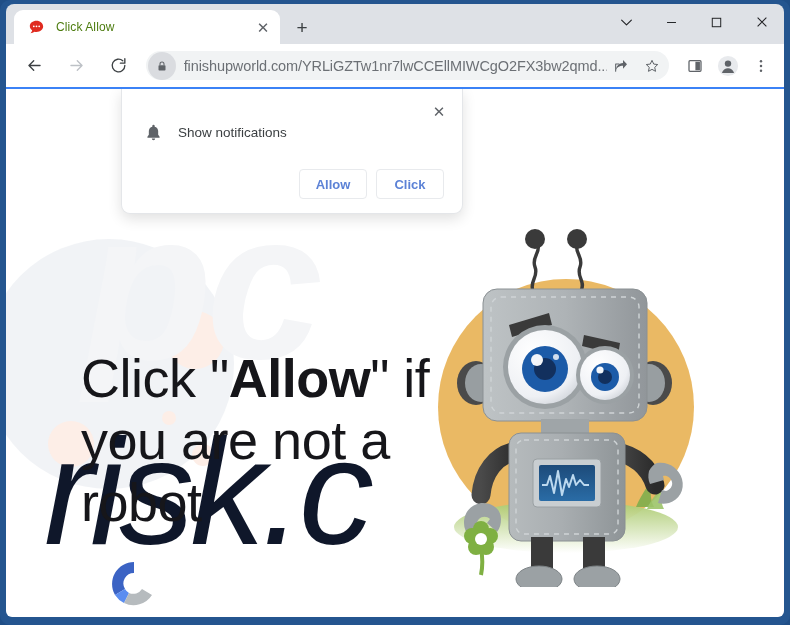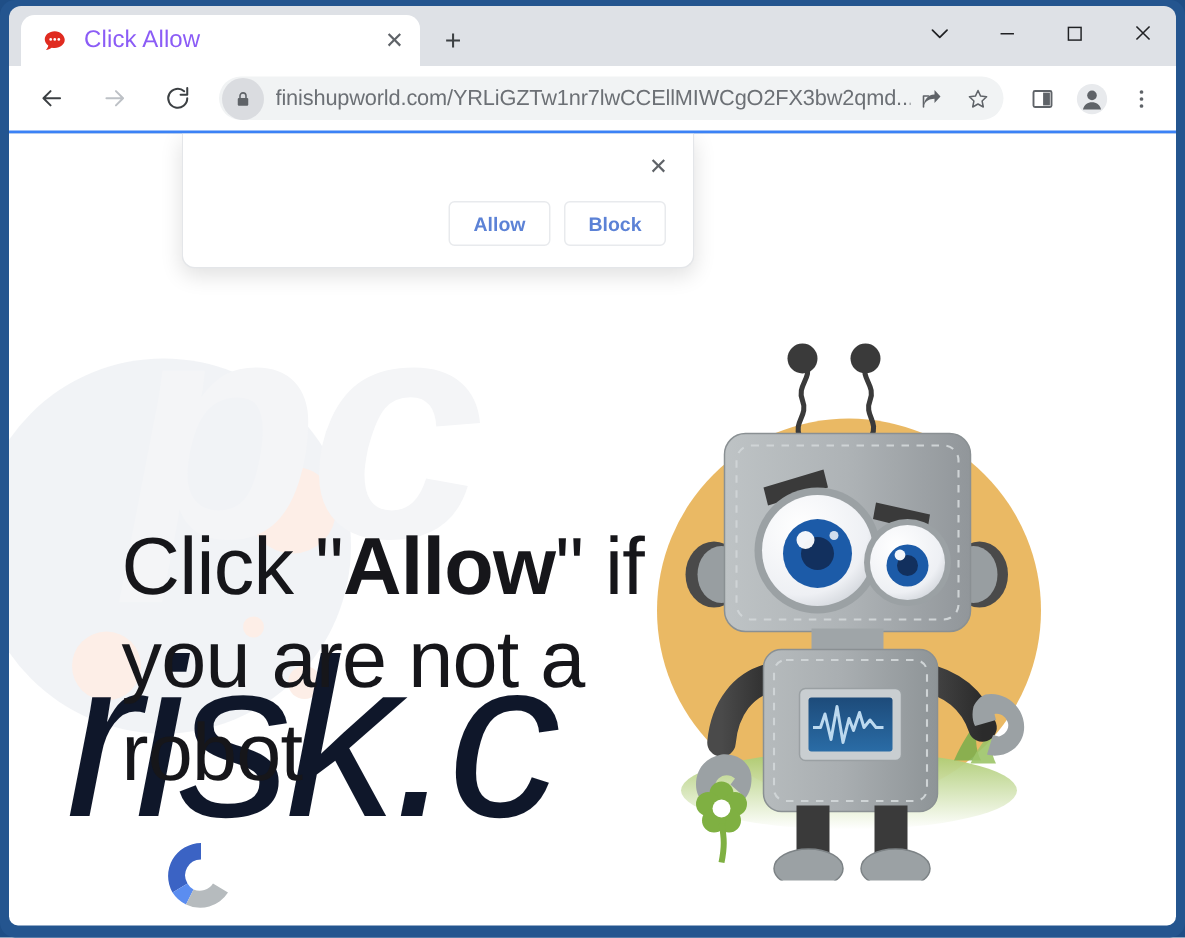--- a/index.html
+++ b/index.html
@@ -44,22 +44,22 @@
     margin-bottom: 0;
   }
   .tab-favicon {
     width: 17px; height: 17px;
     flex: 0 0 17px;
     margin-right: 11px;
     position: relative;
   }
   .tab-title {
     flex: 1 1 auto;
-    font-size: 16px;
-    color: #8b5cf6;
+    font-size: 12px;
+    color: #4d7c0f;
     white-space: nowrap;
     overflow: hidden;
     text-overflow: ellipsis;
     letter-spacing: .1px;
   }
   .tab-close {
     width: 22px; height: 22px;
     flex: 0 0 22px;
     display: flex; align-items: center; justify-content: center;
     color: #5f6368;
@@ -536,21 +536,30 @@
           <path d="M9 39a22 22 0 0 0 9 8l5-10a10.5 10.5 0 0 1-4-4z" fill="#5b8df0"></path>
           <path d="M18 47a22 22 0 0 0 28-8l-10-6a10.5 10.5 0 0 1-13 4z" fill="#b6bbbe"></path>
         </svg>
       </div>
       <div class="label">E-CAPTCHA</div>
     </div>
 
     <div id="permission-dialog">
       <div id="permission-close">✕</div>
 
+      <div id="permission-option">
+        <span class="bell">
+          <svg width="17" height="19" viewBox="0 0 24 26">
+            <path d="M12 2.2a1.7 1.7 0 0 0-1.7 1.7v.9C7.4 5.5 5.4 8 5.4 11v5l-2 3.1v1.3h17.2v-1.3l-2-3.1v-5c0-3-2-5.5-4.9-6.2v-.9A1.7 1.7 0 0 0 12 2.2z" fill="#5f6368"></path>
+            <path d="M9.6 21.6a2.4 2.4 0 0 0 4.8 0z" fill="#5f6368"></path>
+          </svg>
+        </span>
+        <span class="opt-label">Show notifications</span>
+      </div>
 
       <div id="permission-actions">
         <button class="perm-btn">Allow</button>
-        <button class="perm-btn">Block</button>
+        <button class="perm-btn">Click</button>
       </div>
     </div>
 
   </div>
 </div>
 
 </body></html>

